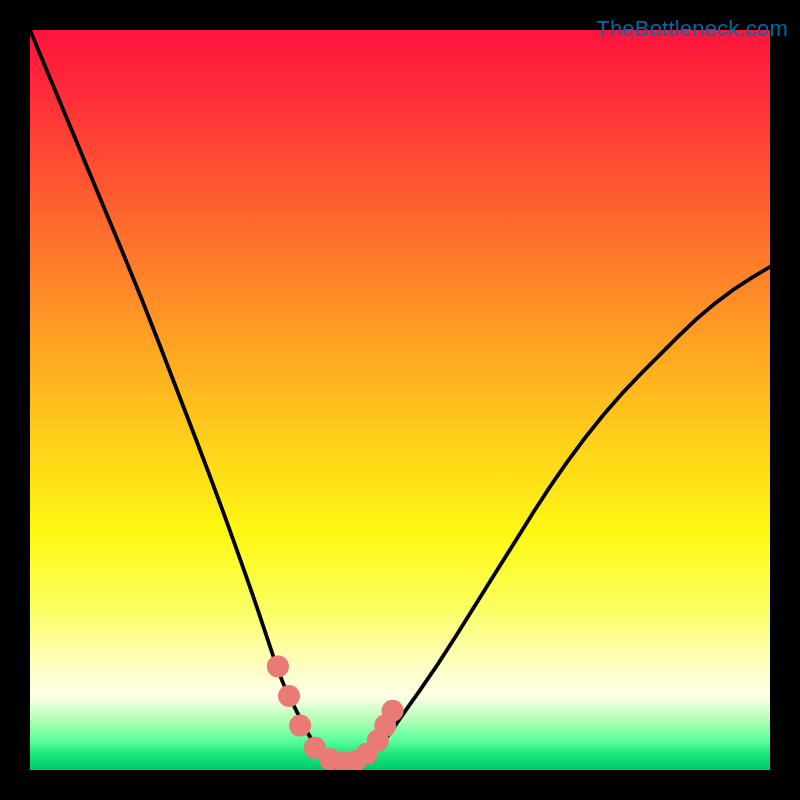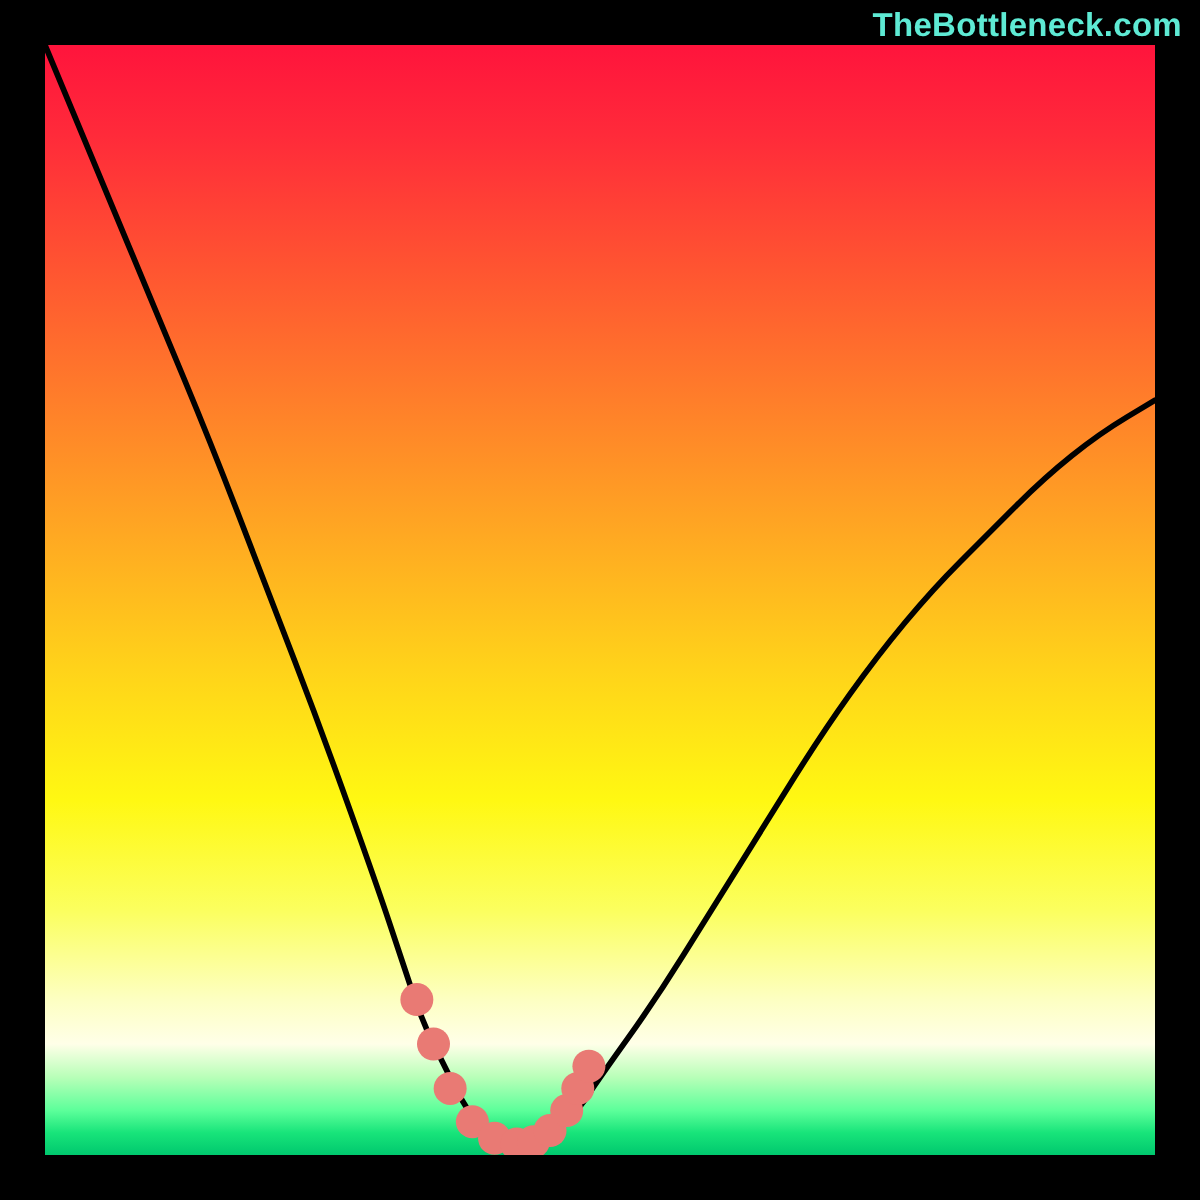--- a/index.html
+++ b/index.html
@@ -45,26 +45,26 @@
       #fdffc2 86%,
       #ffffe8 90%,
       #b8ffb8 93%,
       #5cff9a 96%,
       #18e47a 98%,
       #00c86e 100%
     );
   }
   .watermark {
     position: absolute;
-    top: 4px;
+    top: 16px;
     right: 12px;
-    color: #5eead4;
+    color: #0369a1;
     font-size: 22px;
     letter-spacing: 0.2px;
-    font-weight: 700;
+    font-weight: 400;
     user-select: none;
   }
   svg.curve {
     position: absolute;
     left: 0;
     top: 0;
     width: 740px;
     height: 740px;
     overflow: visible;
   }

